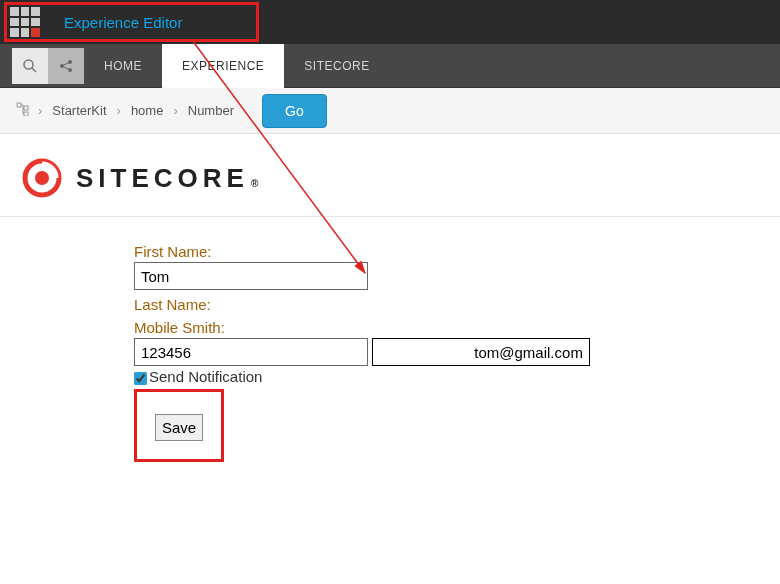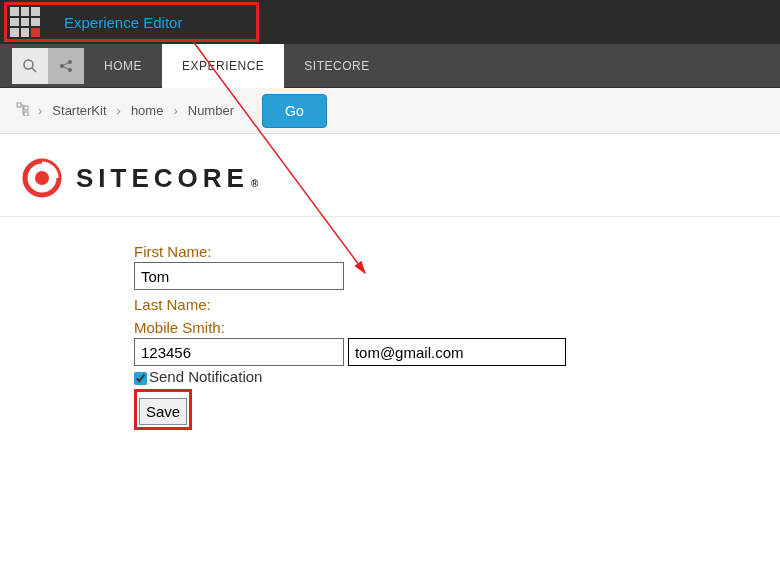--- a/index.html
+++ b/index.html
@@ -25,26 +25,26 @@
   .tree-icon { color: #999; margin-right: 4px; }
   .go-btn { background: #2a9fd6; color: #fff; border: 1px solid #1d88bd; border-radius: 4px; padding: 8px 22px; margin-left: 22px; font-size: 14px; cursor: pointer; text-align: center; }
   
   .brand-row { padding: 24px 22px 18px; border-bottom: 1px solid #e6e6e6; display: flex; align-items: center; }
   .brand-logo { width: 40px; height: 40px; margin-right: 14px; }
   .brand-text { font-size: 26px; font-weight: 600; letter-spacing: 5px; color: #222; display: inline-flex; align-items: baseline; }
   .brand-text .reg { font-size: 10px; vertical-align: top; margin-left: 2px; }
   
   .form-area { padding: 20px 0 30px 134px; }
   .form-area label { display: block; color: #a16207; font-size: 15px; margin: 6px 0 2px; }
-  .form-area input[type=text] { width: 210px; height: 28px; border: 1px solid #666; padding: 2px 6px; font-size: 15px; }
-  .form-area input.wide { width: 218px; border: 1.5px solid #000; }
+  .form-area input[type=text] { width: 234px; height: 28px; border: 1px solid #666; padding: 2px 6px; font-size: 15px; }
+  .form-area input.wide { width: 218px; border: 1.5px solid #000; text-align: right; }
   .notif-row { display: flex; align-items: flex-end; margin-top: 2px; color: #333; font-size: 15px; }
   .notif-row input { margin-right: 2px; accent-color: #2a9fd6; }
   .save-btn { margin-top: 4px; background: #efefef; border: 1px solid #888; padding: 4px 6px; font-size: 15px; cursor: pointer; }
-  .save-highlight { display: inline-block; border: 3px solid #e02020; padding: 2px; margin-top: 4px; }
+  .save-highlight { display: inline-block; border: 3px solid #e02020; padding: 18px; margin-top: 4px; }
   
   .annot-arrow { position: absolute; left: 190px; top: 38px; pointer-events: none; }
 </style>
 </head>
 <body>
 
 <div class="topbar">
   <div class="launcher">
     <span></span>
       <span></span>

